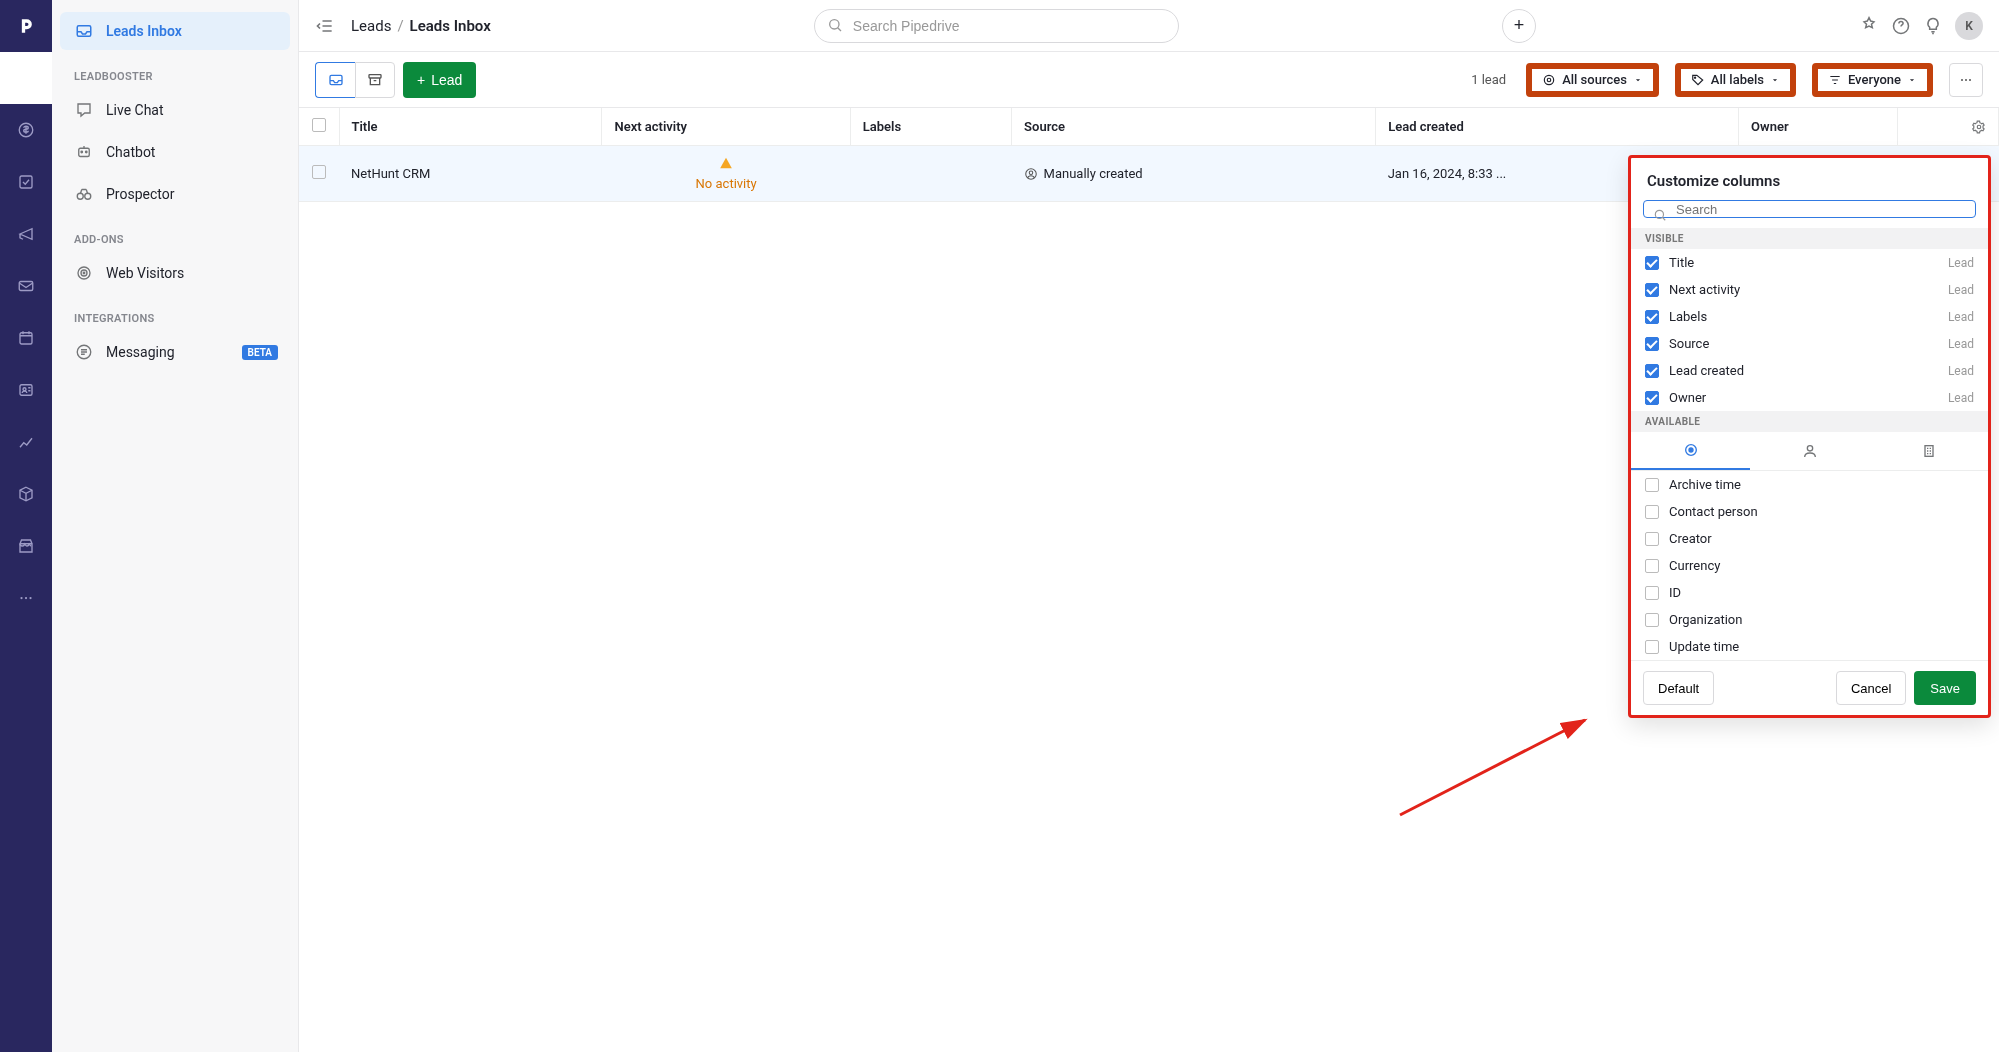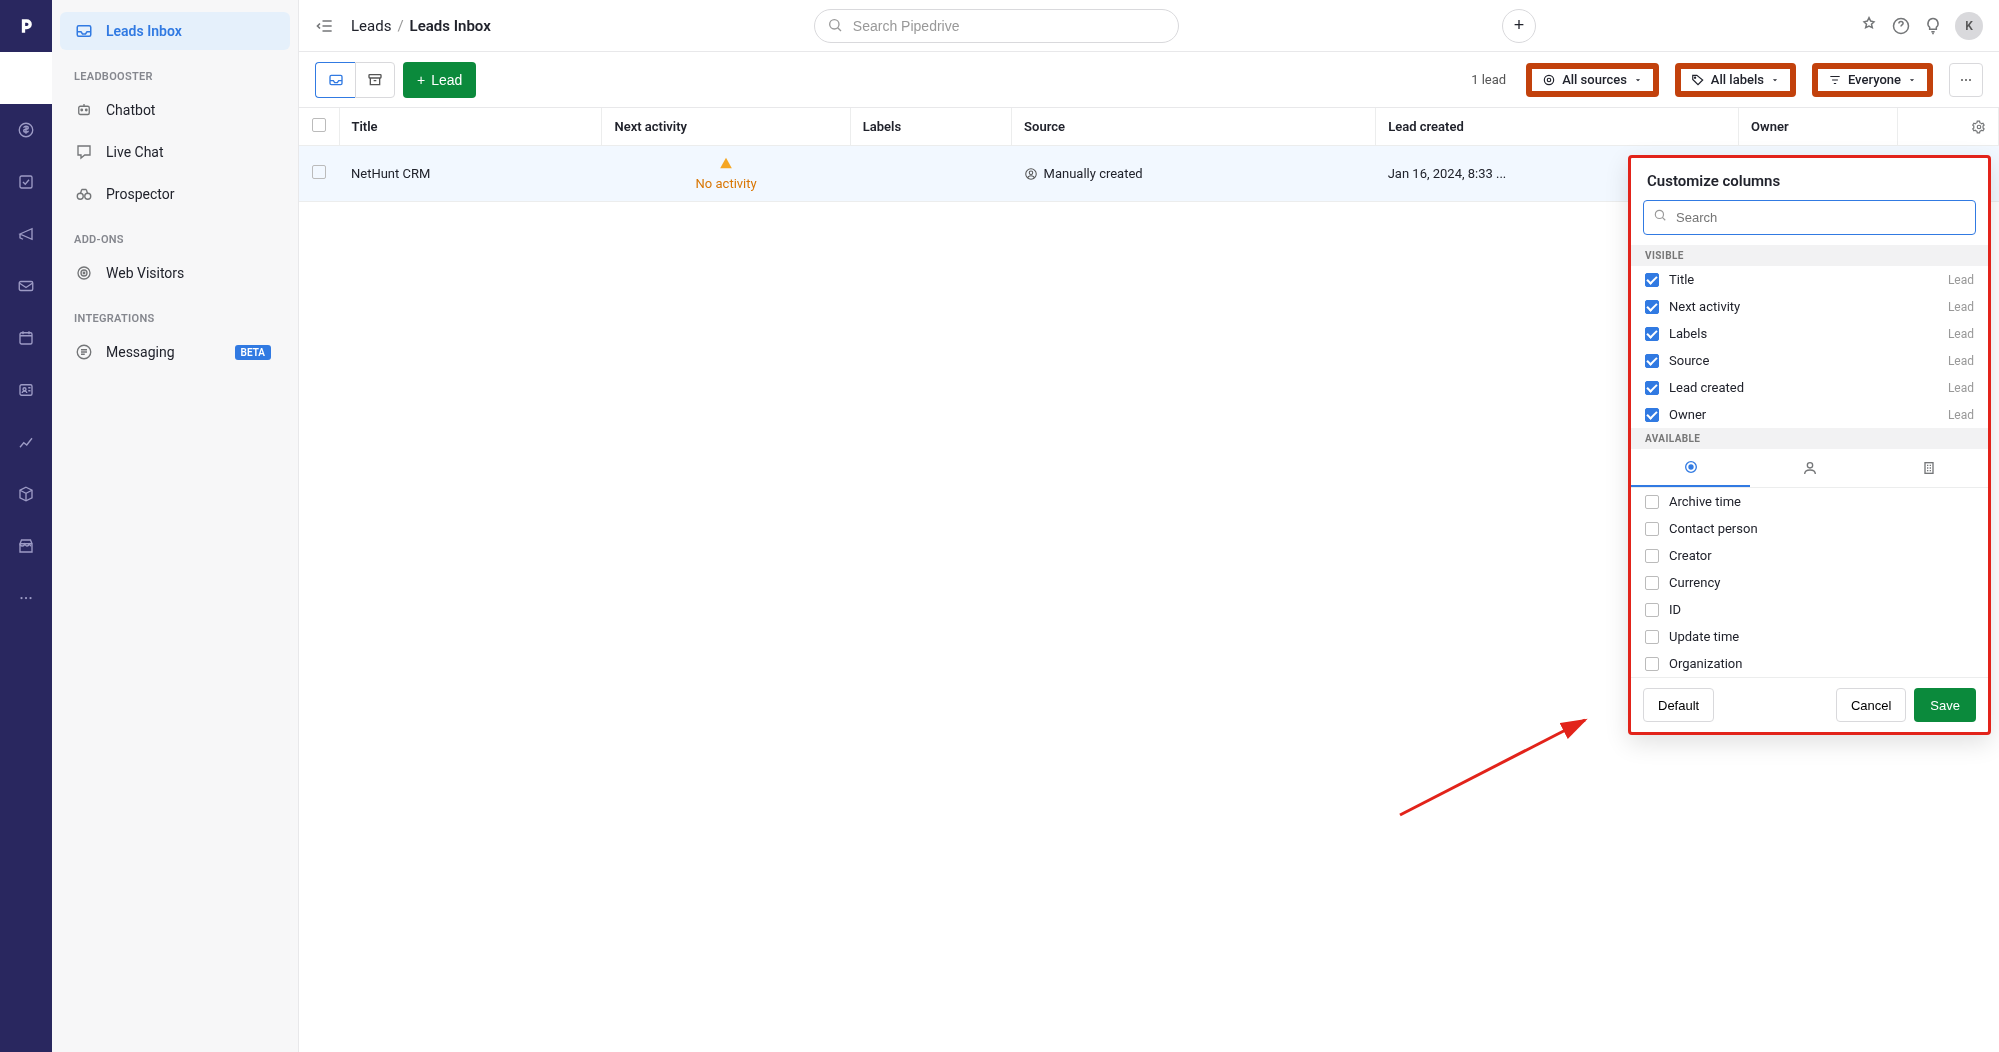--- a/index.html
+++ b/index.html
@@ -16,21 +16,21 @@
 .rail-active-inner { width:28px; height:28px; background:#317ae2; border-radius:50%; display:flex; align-items:center; justify-content:center;}
 .icon { width:18px; height:18px; }
 
 
 .sidebar { width: 247px; background:#f7f7f8; border-right:1px solid #e8e8ea; display:flex; flex-direction:column; padding-top: 10px;}
 .sidebar .sb-item { display:flex; align-items:center; gap:12px; padding: 9px 14px; margin: 2px 8px; border-radius:6px; color:#21232c; cursor:pointer; position:relative;}
 .sidebar .sb-item.active { background:#e5f0fb; color:#317ae2; font-weight:600;}
 .sidebar .sb-item .sb-icon { width:20px; height:20px; display:flex; align-items:center; justify-content:center; color:#747678;}
 .sidebar .sb-item.active .sb-icon { color:#317ae2; }
 .sidebar .sb-heading { font-size:11px; font-weight:600; color:#85878e; letter-spacing:0.3px; padding: 18px 22px 6px; }
-.sb-beta { background:#317ae2; color:#fff; font-size:10px; font-weight:600; padding:2px 6px; border-radius:3px; position:absolute; right:19px;}
+.sb-beta { background:#317ae2; color:#fff; font-size:10px; font-weight:600; padding:2px 6px; border-radius:3px; position:absolute; right:12px;}
 
 
 .main { flex:1; display:flex; flex-direction:column; min-width:0; }
 .topbar { height:52px; border-bottom:1px solid #e8e8ea; display:flex; align-items:center; padding: 0 16px; gap:10px; }
 .breadcrumb { display:flex; align-items:center; gap:6px; color:#21232c; font-size:15px;}
 .breadcrumb .crumb-sep { color:#999; }
 .breadcrumb .crumb-current { font-weight:600; }
 .collapse-icon { width:20px; height:20px; color:#747678; margin-right:6px; cursor:pointer;}
 .search-wrap { margin:0 auto; position:relative; }
 .search-box { width: 365px; height:34px; border:1px solid #d9d9dc; border-radius:17px; padding: 0 14px 0 38px; font-size:14px; color:#21232c; outline:none; }
@@ -64,21 +64,21 @@
 .no-activity { color:#d97706; display:flex; align-items:center; gap:6px;flex-direction:column;}
 .warn-tri { color:#f5a623; }
 .source-cell { display:flex; align-items:center; gap:6px;}
 .gear-th { width:36px; text-align:center; color:#747678; cursor:pointer;}
 tr.row-hl { background:#f2f8ff; }
 
 
 .panel { position:absolute; top:155px; right:8px; width:363px; background:#fff; border:3px solid #e2231a; border-radius:4px; box-shadow: 0 8px 24px rgba(0,0,0,.12); display:flex; flex-direction:column; }
 .panel-header { padding:14px 16px 10px; font-size:15px; font-weight:600;}
 .panel-search { padding: 0 12px 10px; position:relative;}
-.panel-search input { width:100%; height:35px; border:1px solid #317ae2; border-radius:4px; padding: 0 10px 0 32px; font-size:13px; outline:none;}
+.panel-search input { width:100%; height:18px; border:1px solid #317ae2; border-radius:4px; padding: 0 10px 0 32px; font-size:13px; outline:none;}
 .panel-search .search-ic2 { position:absolute; left:22px; top:8px; color:#999;}
 .panel-sect { background:#f2f2f3; padding:5px 14px; font-size:10px; font-weight:700; color:#777; letter-spacing:.4px;}
 .panel-list { }
 .panel-row { display:flex; align-items:center; padding: 6px 14px; gap:10px; cursor:pointer;}
 .panel-row .chk { width:14px; height:14px; border-radius:2px; border:1px solid #bbb; background:#fff; flex-shrink:0;}
 .panel-row .chk.on { background:#317ae2; border-color:#317ae2; position:relative;}
 .panel-row .chk.on::after { content:""; position:absolute; left:3px; top:0px; width:4px; height:8px; border:solid #fff; border-width:0 2px 2px 0; transform:rotate(45deg);}
 .panel-row .lbl { font-size:13px; color:#21232c;}
 .panel-row .cat { margin-left:auto; font-size:12px; color:#999;}
 .panel-tabs { display:flex; border-bottom:1px solid #eceded;}
@@ -183,35 +183,35 @@
             <rect x="3" y="5" width="18" height="14" rx="2"></rect>
             <path d="M3 13h5l2 3h4l2-3h5"></path>
           </svg>
       </span>
       <span>Leads Inbox</span>
     </div>
     <div class="sb-heading">LEADBOOSTER</div>
     <div class="sb-item">
       <span class="sb-icon">
           <svg width="18" height="18" viewBox="0 0 24 24" fill="none" stroke="currentColor" stroke-width="1.8">
+            <path d="M20 4H4v12h4v4l5-4h7V4z"></path>
+          </svg>
+        </span>
+      <span>Live Chat</span>
+    </div>
+    <div class="sb-item">
+      <span class="sb-icon">
+          <svg width="18" height="18" viewBox="0 0 24 24" fill="none" stroke="currentColor" stroke-width="1.8">
             <rect x="5" y="7" width="14" height="11" rx="2"></rect>
             <circle cx="9" cy="12" r="1"></circle>
             <circle cx="15" cy="12" r="1"></circle>
             <path d="M12 4v3"></path>
           </svg>
         </span>
       <span>Chatbot</span>
-    </div>
-    <div class="sb-item">
-      <span class="sb-icon">
-          <svg width="18" height="18" viewBox="0 0 24 24" fill="none" stroke="currentColor" stroke-width="1.8">
-            <path d="M20 4H4v12h4v4l5-4h7V4z"></path>
-          </svg>
-        </span>
-      <span>Live Chat</span>
     </div>
     <div class="sb-item">
       <span class="sb-icon">
           <svg width="18" height="18" viewBox="0 0 24 24" fill="none" stroke="currentColor" stroke-width="1.8">
             <circle cx="7" cy="15" r="4"></circle>
             <circle cx="17" cy="15" r="4"></circle>
             <path d="M9 6l-2 6M15 6l2 6M9 6h6"></path>
           </svg>
         </span>
       <span>Prospector</span>
@@ -483,25 +483,25 @@
         <div class="panel-row">
           <span class="chk"></span>
           <span class="lbl">Currency</span>
         </div>
         <div class="panel-row">
           <span class="chk"></span>
           <span class="lbl">ID</span>
         </div>
         <div class="panel-row">
           <span class="chk"></span>
+          <span class="lbl">Organization</span>
+        </div>
+        <div class="panel-row">
+          <span class="chk"></span>
           <span class="lbl">Update time</span>
-        </div>
-        <div class="panel-row">
-          <span class="chk"></span>
-          <span class="lbl">Organization</span>
         </div>
       </div>
     <div class="panel-footer">
       <button class="btn-secondary">Default</button>
       <div class="flex1"></div>
       <button class="btn-secondary">Cancel</button>
       <button class="btn-save">Save</button>
     </div>
   </div>
 

